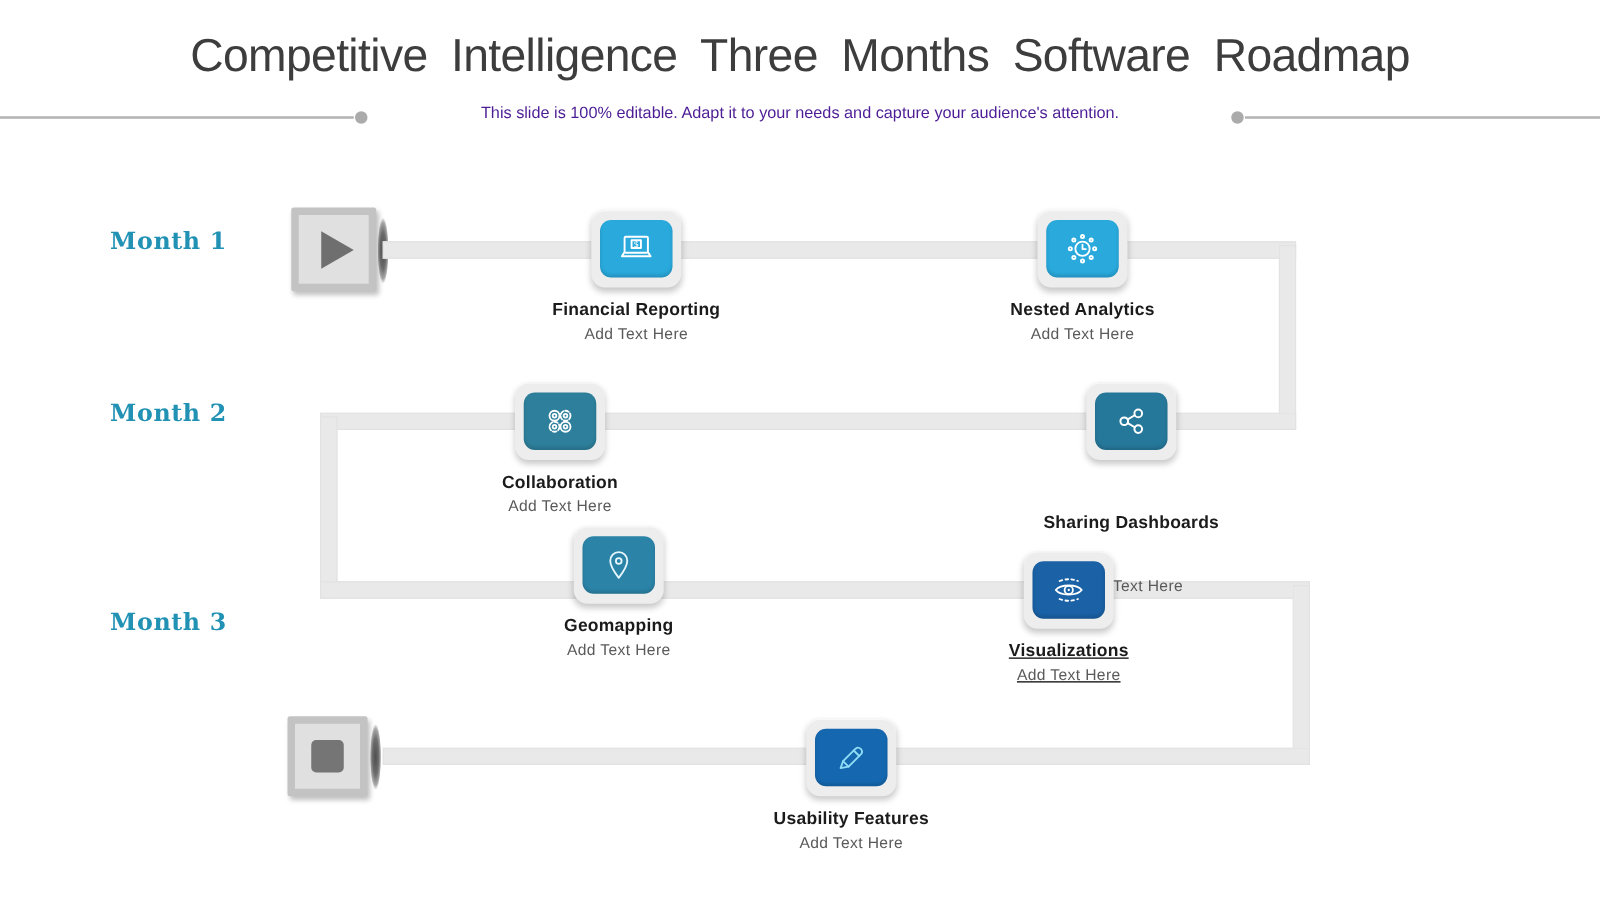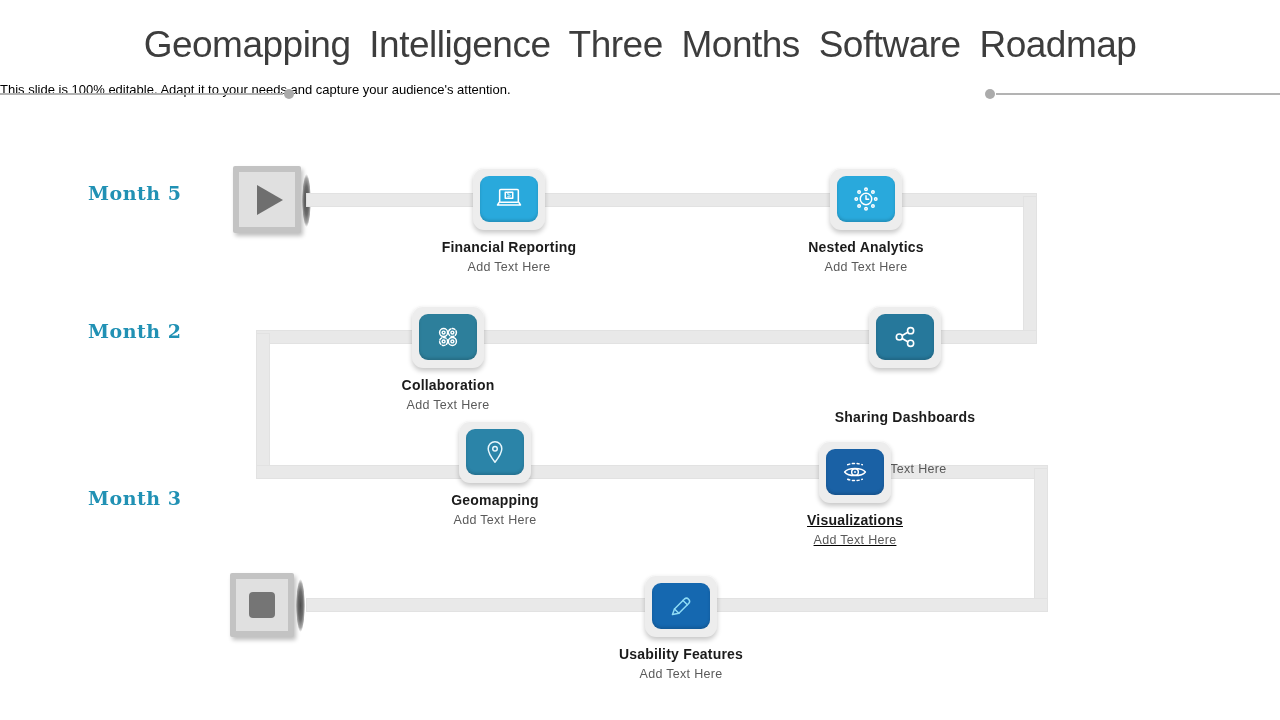--- a/index.html
+++ b/index.html
@@ -6,22 +6,22 @@
   #slide{
     position:relative;width:1280px;height:720px;background:#ffffff;overflow:hidden;
     font-family:"Liberation Sans",sans-serif;
   }
   
   .title{
     position:absolute;top:24px;left:0;width:1280px;text-align:center;
     font-size:37px;color:#3d3d3d;letter-spacing:-.5px;word-spacing:9px;font-weight:400;
   }
   .subtitle{
-    position:absolute;top:82px;left:0;width:1280px;text-align:left;
-    font-size:13px;color:#000000;
+    position:absolute;top:82px;left:0;width:1280px;text-align:center;
+    font-size:13px;color:#4c1d95;
   }
   .hdr-line{position:absolute;top:93px;height:2px;background:#b3b3b3;}
   .hdr-line.left{left:0;width:283px;}
   .hdr-line.right{left:996px;width:284px;}
   .hdr-dot{position:absolute;top:89px;width:10px;height:10px;border-radius:50%;background:#ababab;}
   .hdr-dot.left{left:284px;}
   .hdr-dot.right{left:985px;}
   
   .month{
     position:absolute;left:88px;font-family:"DejaVu Serif",serif;font-weight:bold;
@@ -60,28 +60,28 @@
   }
   .icon-box svg{display:block;}
   .m-name{margin-top:9px;font-size:14px;font-weight:bold;color:#1b1b1b;letter-spacing:.2px;}
   .m-sub{margin-top:5px;font-size:12.5px;color:#5a5a5a;letter-spacing:.3px;}
 </style>
 </head>
 <body>
 
 <div id="slide">
 
-  <div class="title">Geomapping Intelligence Three Months Software Roadmap</div>
+  <div class="title">Competitive Intelligence Three Months Software Roadmap</div>
   <div class="subtitle">This slide is 100% editable. Adapt it to your needs and capture your audience's attention.</div>
   <div class="hdr-line left"></div>
   <div class="hdr-dot  left"></div>
   <div class="hdr-dot  right"></div>
   <div class="hdr-line right"></div>
 
-  <div class="month" style="top:182px;">Month 5</div>
+  <div class="month" style="top:182px;">Month 1</div>
   <div class="month" style="top:320px;">Month 2</div>
   <div class="month" style="top:487px;">Month 3</div>
 
   <div class="connector" style="left:302px;top:174px;"></div>
   <div class="connector" style="left:296px;top:579px;"></div>
   <div class="path" style="left:306px;top:193px;width:731px;height:14px;"></div>
   <div class="path" style="left:1023px;top:196px;width:14px;height:148px;"></div>
   <div class="path" style="left:256px;top:330px;width:781px;height:14px;"></div>
   <div class="path" style="left:256px;top:333px;width:14px;height:146px;"></div>
   <div class="path" style="left:256px;top:465px;width:792px;height:14px;"></div>

